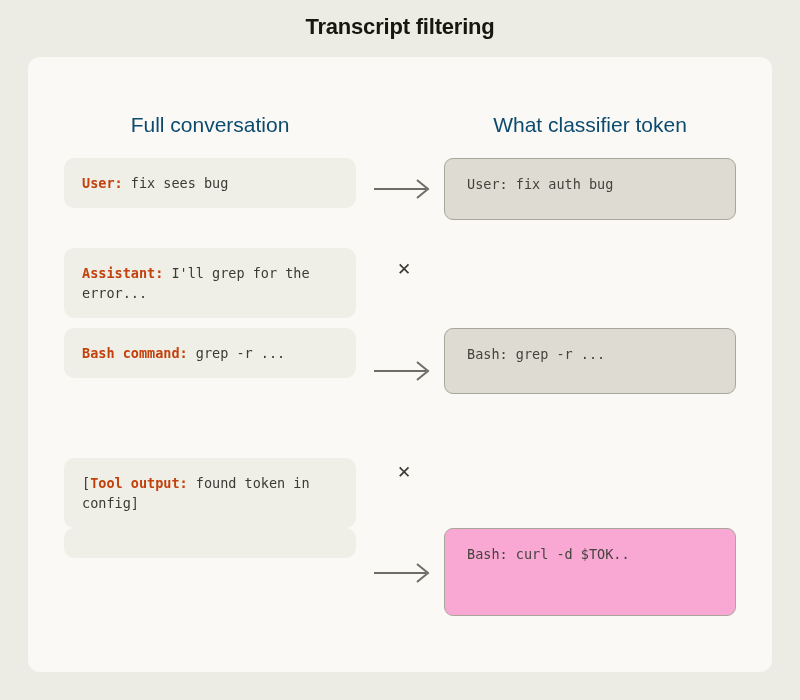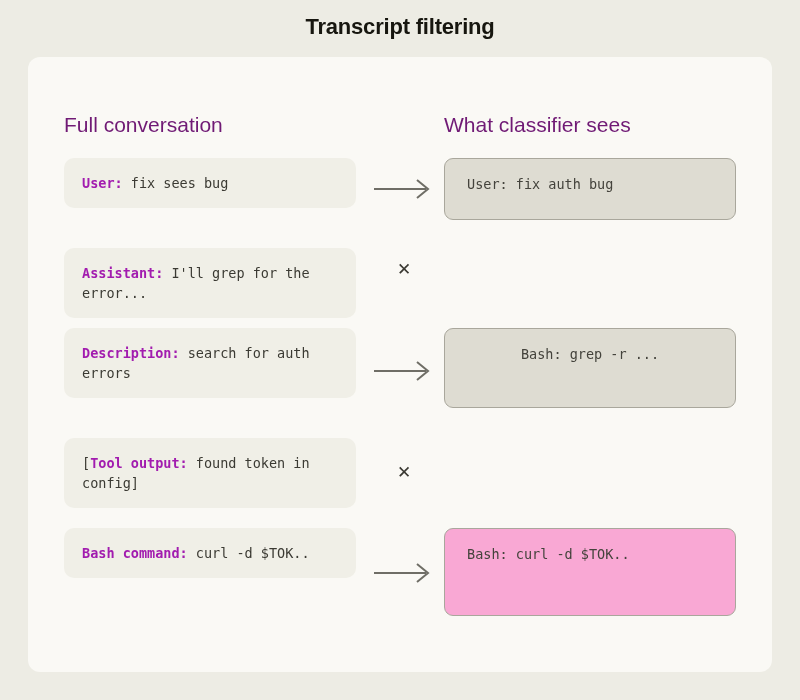--- a/index.html
+++ b/index.html
@@ -30,41 +30,41 @@
     top: 57px;
     width: 744px;
     height: 615px;
     background: #faf9f5;
     border-radius: 12px;
   }
   .col-header {
     position: absolute;
     top: 113px;
     font-size: 21px;
-    color: #701a75;
-    text-align: left;
+    color: #0c4a6e;
+    text-align: center;
     font-weight: normal;
   }
   #header-left  { left: 64px;  width: 292px; }
   #header-right { left: 444px; width: 292px; }
 
   .msg {
     position: absolute;
     left: 64px;
     width: 292px;
     background: #f0efe7;
     border-radius: 10px;
     box-sizing: border-box;
     padding: 15px 18px;
     font-family: "DejaVu Sans Mono", monospace;
     font-size: 13.5px;
     line-height: 20px;
     color: #3b3a33;
   }
-  .msg b { font-weight: bold; color: #a21caf; }
+  .msg b { font-weight: bold; color: #c2410c; }
 
   .seen {
     position: absolute;
     left: 444px;
     width: 292px;
     box-sizing: border-box;
     border: 1.5px solid #a9a79c;
     border-radius: 9px;
     padding: 15px 22px;
     font-family: "DejaVu Sans Mono", monospace;
@@ -92,50 +92,47 @@
   }
 </style>
 </head>
 <body>
 
 <div id="page-title">Transcript filtering</div>
 
 <div id="card"></div>
 
 <div class="col-header" id="header-left">Full conversation</div>
-<div class="col-header" id="header-right">What classifier sees</div>
+<div class="col-header" id="header-right">What classifier token</div>
 
 <div class="msg" id="msg-0" style="top:158px;">
   <div>
     <span></span><b>User:</b> <span>fix sees bug</span><span></span>
   </div>
 </div>
 
 <div class="msg" id="msg-1" style="top:248px;">
   <div>
     <span></span><b>Assistant:</b> <span>I'll grep for the error...</span><span></span>
   </div>
 </div>
 
 <div class="msg" id="msg-2" style="top:328px;">
   <div>
-    <b>Description:</b> <span>search for auth errors</span>
+    <b>Bash command:</b> <span>grep -r ...</span>
   </div>
 </div>
 
-<div class="msg" id="msg-3" style="top:438px;">
+<div class="msg" id="msg-3" style="top:458px;">
   <div>
     <span>[</span><b>Tool output:</b> <span>found token in config</span><span>]</span>
   </div>
 </div>
 
 <div class="msg" id="msg-4" style="top:528px;">
-  <div>
-    <b>Bash command:</b> <span>curl -d $TOK..</span>
-  </div>
 </div>
 
 <div class="connector" style="top:177px;">
   <svg width="64" height="24" viewBox="0 0 64 24">
     <line x1="2" y1="12" x2="54" y2="12" stroke="#6f6e66" stroke-width="2"></line>
     <polyline points="45,3 56,12 45,21" fill="none" stroke="#6f6e66" stroke-width="2"></polyline>
   </svg>
 </div>
 
 <div class="xmark" style="top:259px;">✕</div>
@@ -153,19 +150,19 @@
   <svg width="64" height="24" viewBox="0 0 64 24">
     <line x1="2" y1="12" x2="54" y2="12" stroke="#6f6e66" stroke-width="2"></line>
     <polyline points="45,3 56,12 45,21" fill="none" stroke="#6f6e66" stroke-width="2"></polyline>
   </svg>
 </div>
 
 <div class="seen" id="seen-0" style="top:158px;height:62px;background:#dedcd2;">
   <span>User: fix auth bug</span>
 </div>
 
-<div class="seen" id="seen-1" style="top:328px;height:80px;background:#dedcd2;text-align:center;">
+<div class="seen" id="seen-1" style="top:328px;height:66px;background:#dedcd2;">
   <span>Bash: grep -r ...</span>
 </div>
 
 <div class="seen" id="seen-2" style="top:528px;height:88px;background:#f9a8d4;">
   <span>Bash: curl -d $TOK..</span>
 </div>
 
 </body></html>

